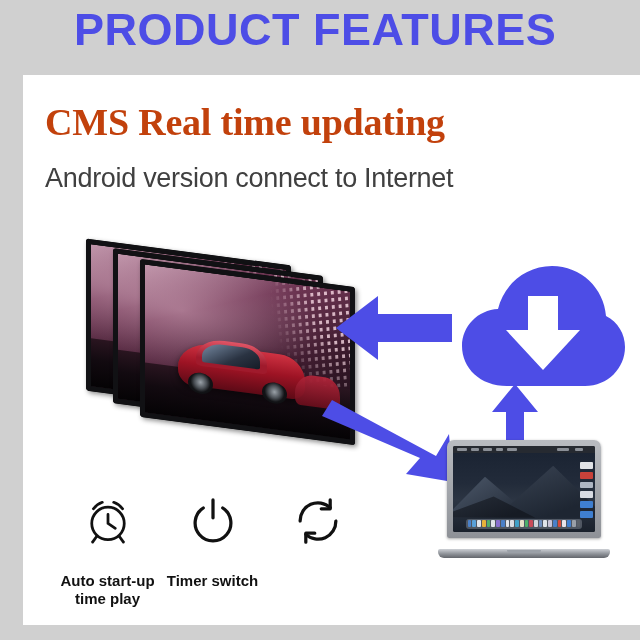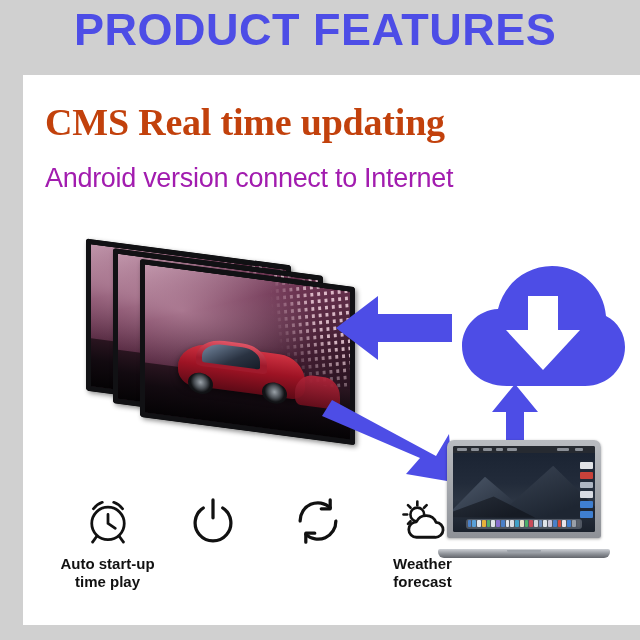--- a/index.html
+++ b/index.html
@@ -31,21 +31,21 @@
   }
 
   .headline{
     position:absolute;left:22px;top:25px;
     font-size:38px;font-weight:bold;color:#c2410c;
     font-family:Liberation Serif, serif;
     white-space:nowrap;letter-spacing:-0.2px;
   }
   .sub1,.sub2{
     position:absolute;left:22px;
-    font-size:27px;color:#a21caf;
+    font-size:27px;color:#404040;
     font-family:"Liberation Sans", sans-serif;
     white-space:nowrap;letter-spacing:-0.3px;
   }
   .sub1{top:88px;}
   .sub2{top:123px;}
 
   
   .displays{position:absolute;left:55px;top:175px;width:265px;height:190px;}
   .panel{
     position:absolute;border-radius:3px;overflow:hidden;
@@ -160,21 +160,21 @@
   }
 
   
   .features{
     position:absolute;left:32px;top:420px;width:420px;height:128px;
     display:flex;align-items:flex-start;
   }
   .feature{width:105px;display:flex;flex-direction:column;align-items:center;}
   .feature .ic{width:52px;height:52px;display:block;}
   .feature .lbl{
-    margin-top:8px;text-align:center;
+    margin-top:25px;text-align:center;
     font-size:15px;font-weight:bold;color:#111;line-height:1.22;
     font-family:"Liberation Sans", sans-serif;
   }
 </style>
 </head>
 <body>
 
 <div class="page">
 
   <div class="banner">
@@ -255,48 +255,35 @@
           <span>Auto start-up</span><br>
           <span>time play</span>
         </div>
       </div>
 
       <div class="feature">
         <svg class="ic" viewBox="0 0 64 64">
           <path d="M20 16 A22 22 0 1 0 44 16" fill="none" stroke="#111" stroke-width="4" stroke-linecap="round"></path>
           <path d="M32 6 L32 28" fill="none" stroke="#111" stroke-width="4" stroke-linecap="round"></path>
         </svg>
+        <div class="lbl">
+          <span>Timer switch</span><br>
+          <span></span>
+        </div>
       </div>
 
       <div class="feature">
         <svg class="ic" viewBox="0 0 64 64">
           <path d="M10 32 A22 22 0 0 1 47 15.5" fill="none" stroke="#111" stroke-width="4" stroke-linecap="round"></path>
           <path d="M54 32 A22 22 0 0 1 17 48.5" fill="none" stroke="#111" stroke-width="4" stroke-linecap="round"></path>
           <path d="M47 6 L47 17 L36 17" fill="none" stroke="#111" stroke-width="4" stroke-linecap="round" stroke-linejoin="round"></path>
           <path d="M17 58 L17 47 L28 47" fill="none" stroke="#111" stroke-width="4" stroke-linecap="round" stroke-linejoin="round"></path>
         </svg>
       </div>
 
-      <div class="feature">
-        <svg class="ic" viewBox="0 0 64 64">
-          <circle cx="25" cy="24" r="8.5" fill="none" stroke="#111" stroke-width="3.2"></circle>
-          <g stroke="#111" stroke-width="3.2" stroke-linecap="round">
-            <path d="M25 8 L25 12.5"></path>
-            <path d="M13.5 12.5 L16.7 15.7"></path>
-            <path d="M36.5 12.5 L33.3 15.7"></path>
-            <path d="M8 24 L12.5 24"></path>
-            <path d="M13.5 35.5 L16.7 32.3"></path>
-          </g>
-          <path d="M24 52 A9.5 9.5 0 0 1 24 33 A13 13 0 0 1 48 33.6 A9.2 9.2 0 0 1 47 52 Z" fill="#fff" stroke="#111" stroke-width="3.4" stroke-linejoin="round"></path>
-        </svg>
-        <div class="lbl">
-          <span>Weather</span><br>
-          <span>forecast</span>
-        </div>
-      </div>
     </div>
   </div>
 
   <svg class="arrow-left" viewBox="0 0 120 72">
     <path d="M2 36 L44 4 L44 22 L118 22 L118 50 L44 50 L44 68 Z" fill="#4d4de6"></path>
   </svg>
 
   <svg class="arrow-diag" viewBox="0 0 140 88">
     <path d="M6 18 L16 2 L120 58 L133 36 L137 84 L90 76 L104 60 L6 18 Z" fill="#4d4de6"></path>
   </svg>

